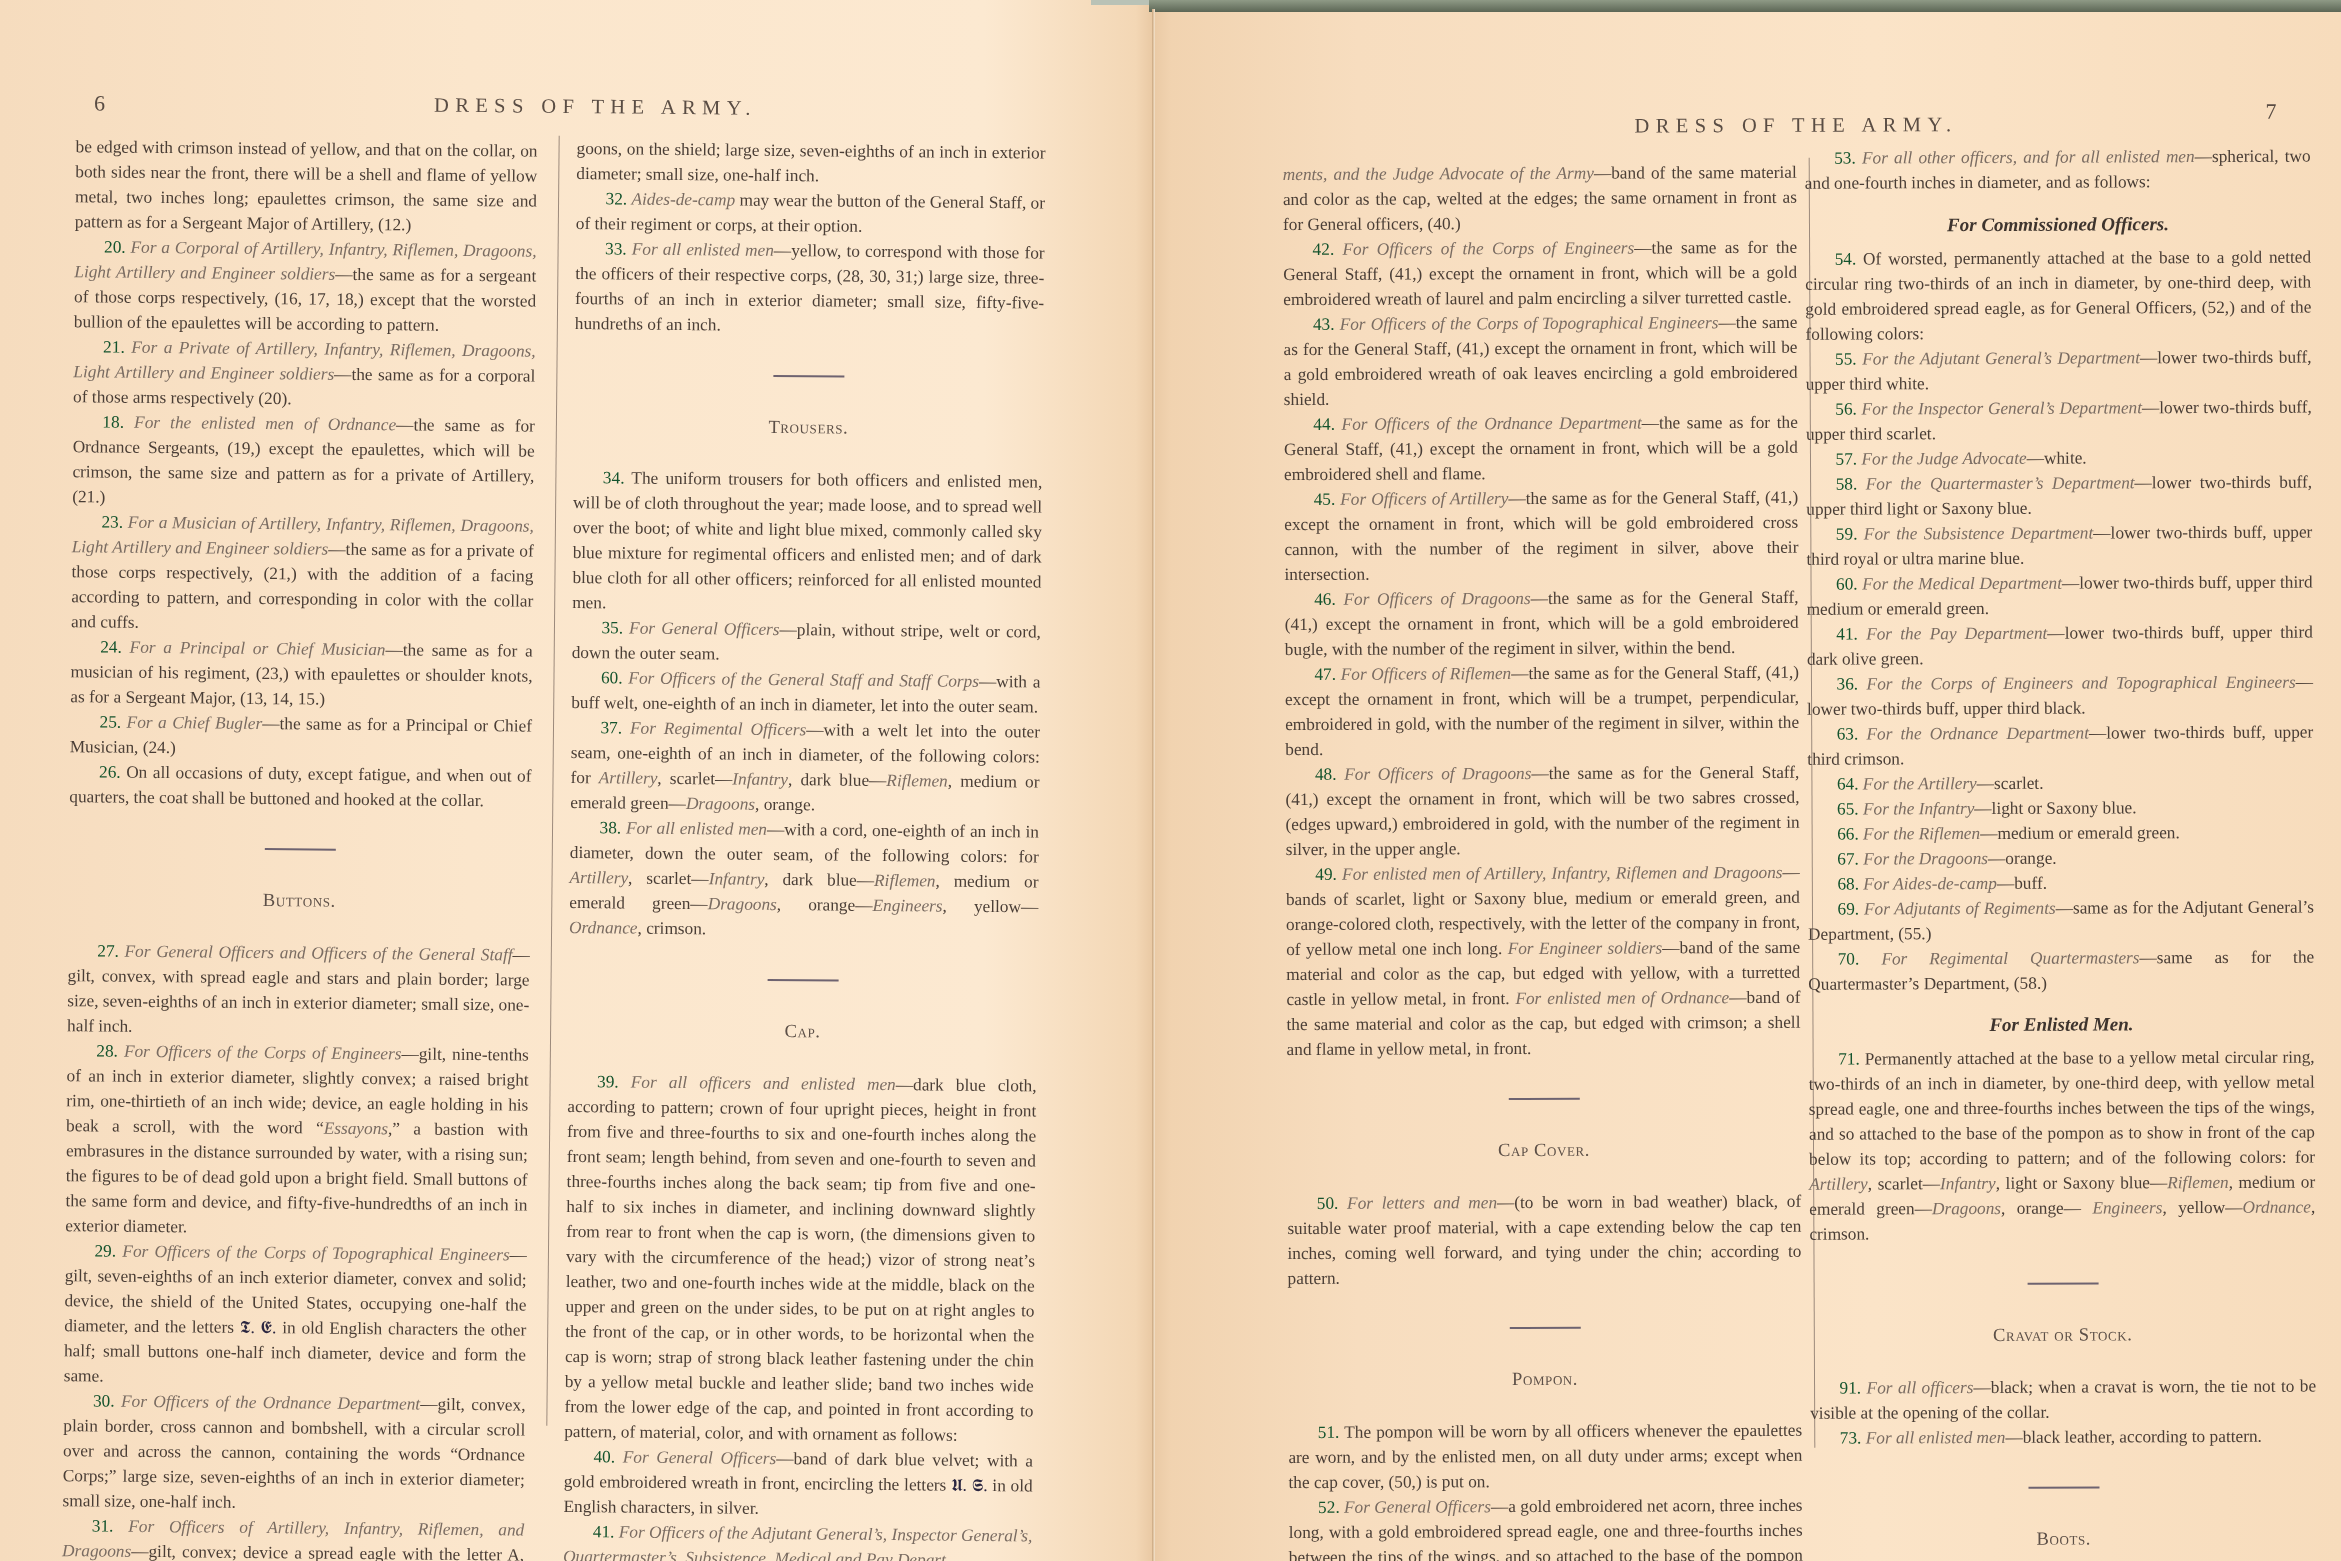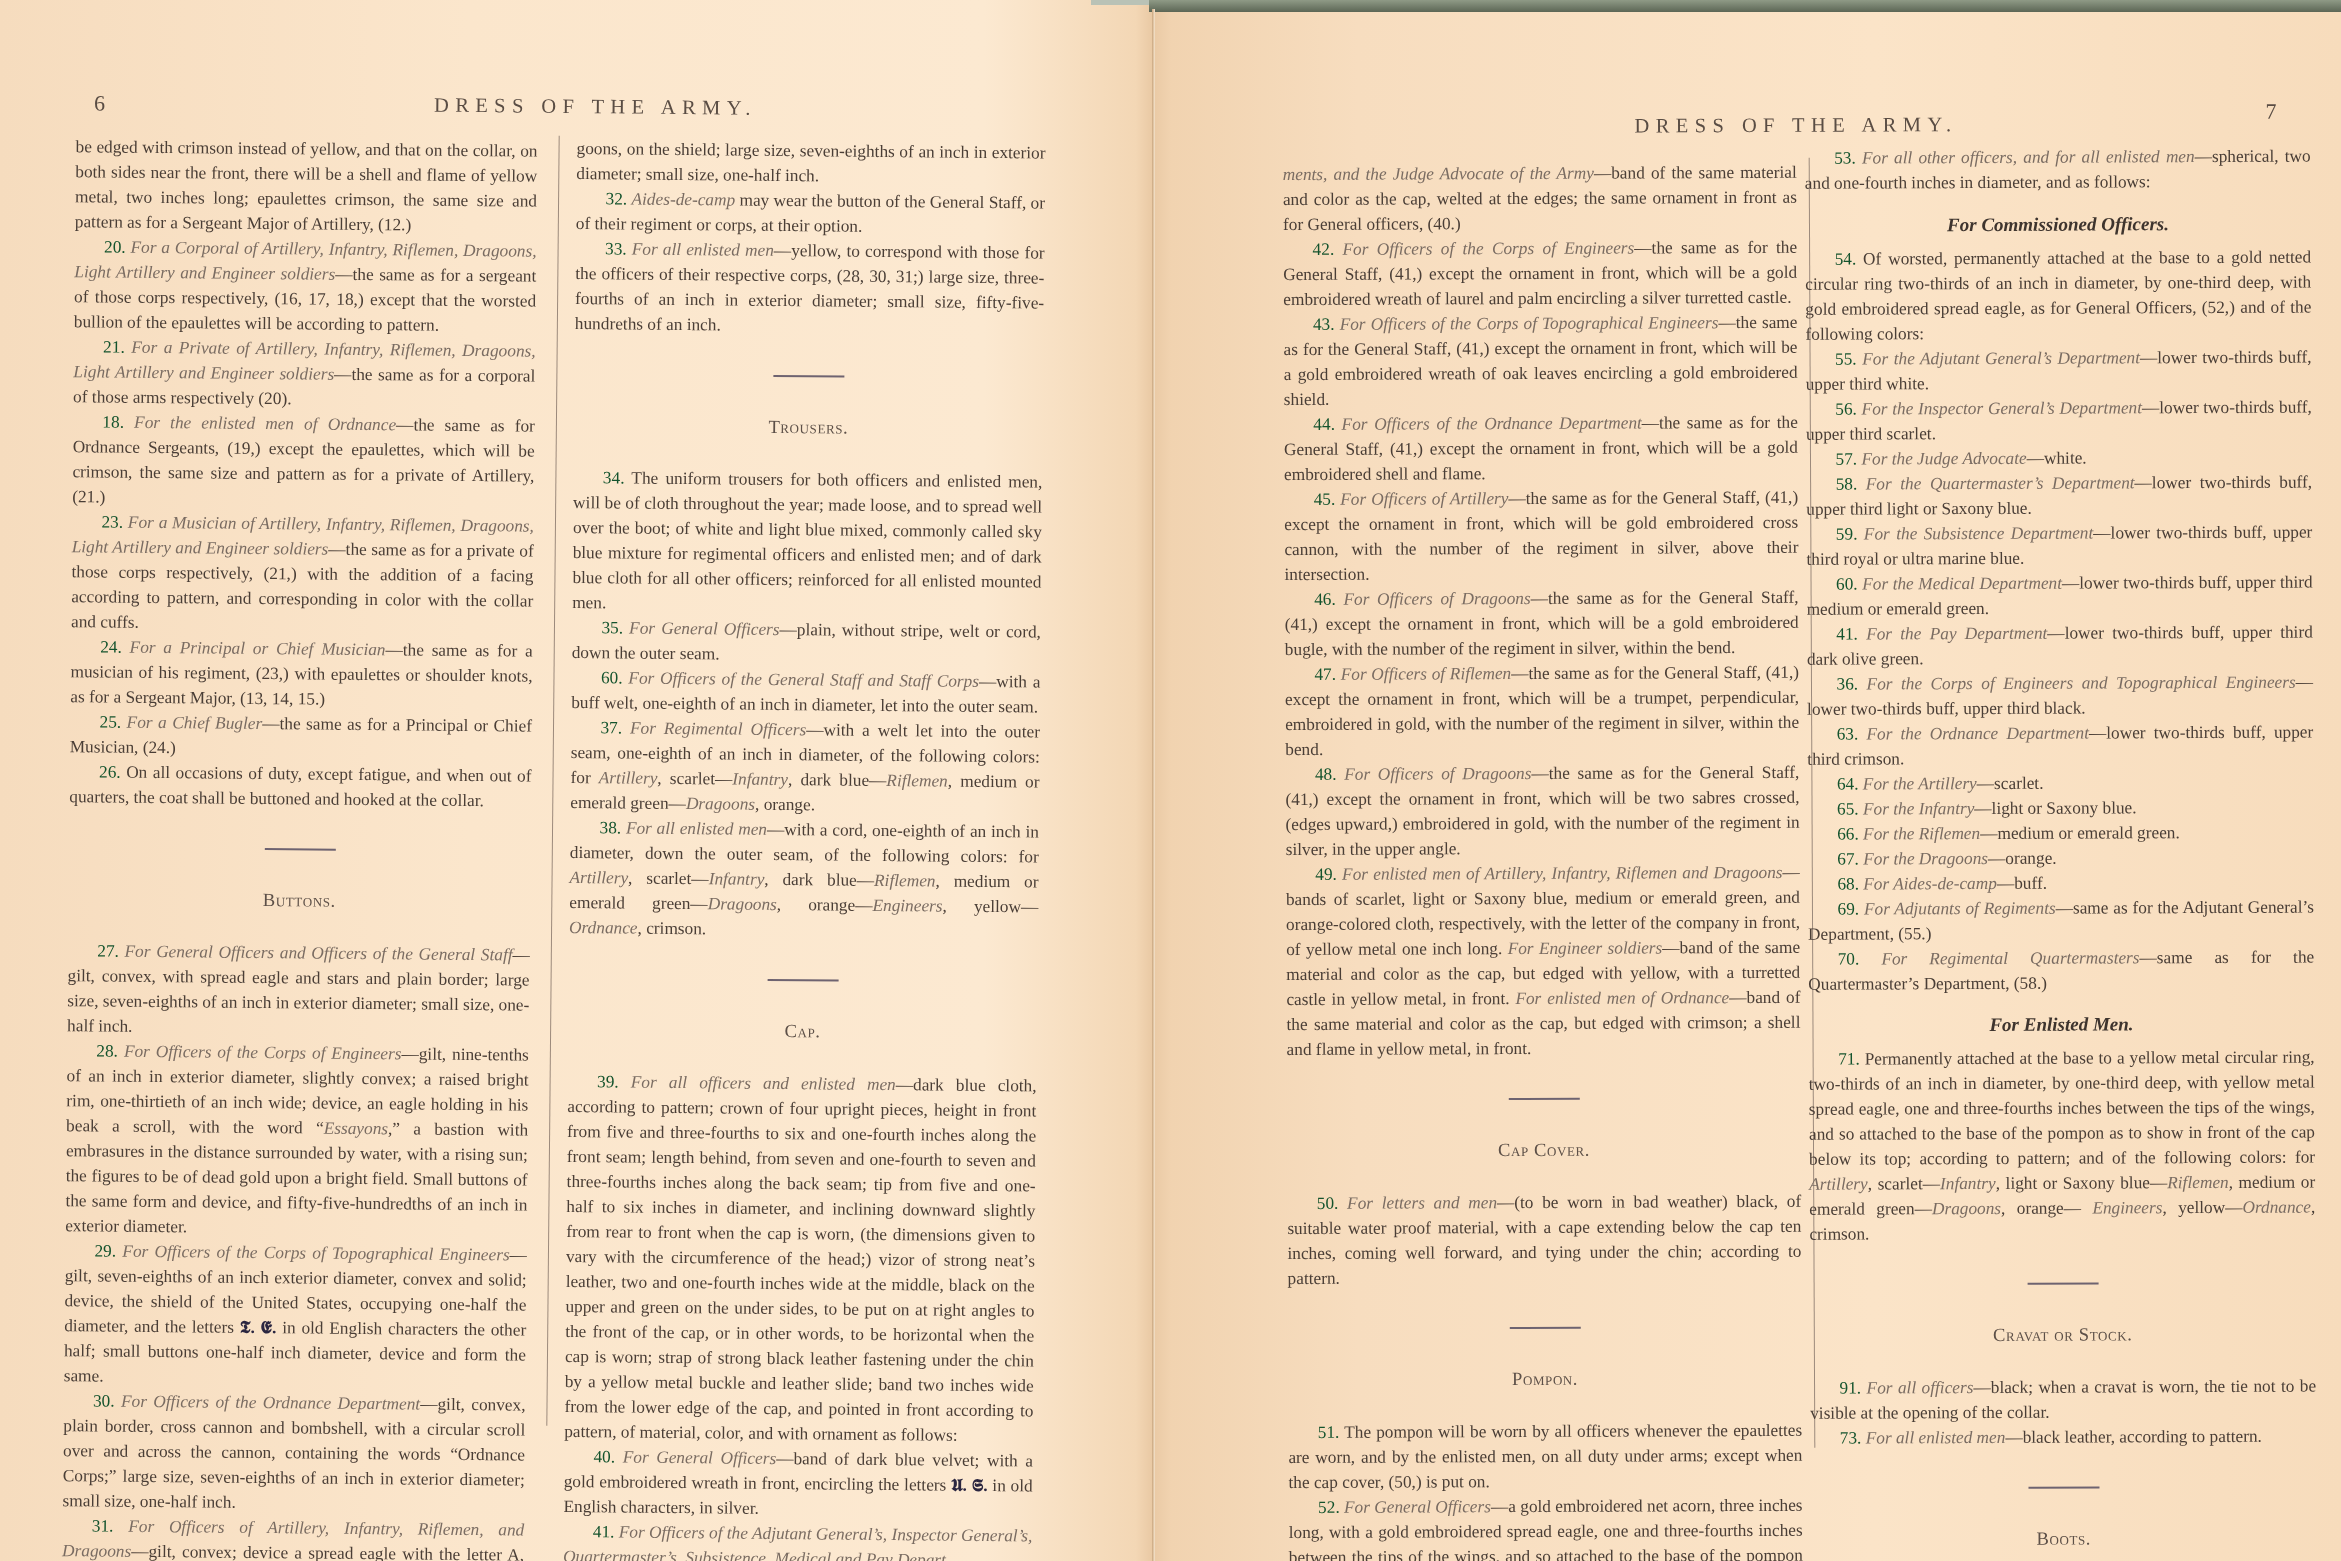--- a/index.html
+++ b/index.html
@@ -33,21 +33,21 @@
 
   .column { position:absolute; font-size:17.3px; line-height:25px; text-align:justify; }
   .column p { margin:0; text-indent:29.5px; }
   .column p.cont { text-indent:0; }
   .num { color:#14532d; }
   .it { font-style:italic; color:#7a6c62; }
   .rule-v { position:absolute; width:1.3px; background:#9c8a7c; }
   .sec-rule { width:71px; height:1.9px; background:#6e6370; margin:37px auto 37px auto; }
   .sec-title { text-align:center; font-variant:small-caps; font-size:18.6px; margin:0 0 28px 0; color:#5d5048; letter-spacing:0.6px; }
   .sub-title { text-align:center; font-style:italic; font-weight:bold; font-size:19px; margin:16.7px 0 9px 0; color:#3e342e; }
-  .blackletter { font-weight:bold; color:#2b2640; }
+  .blackletter { font-weight:normal; color:#2b2640; }
 </style>
 </head>
 <body>
 
 <div class="spread-shadow"></div>
 <div class="cover-top-left"></div>
 <div class="cover-top"></div>
 
 <div class="page left">
   <div class="folio" style="left:95px;top:95px;">6</div>

